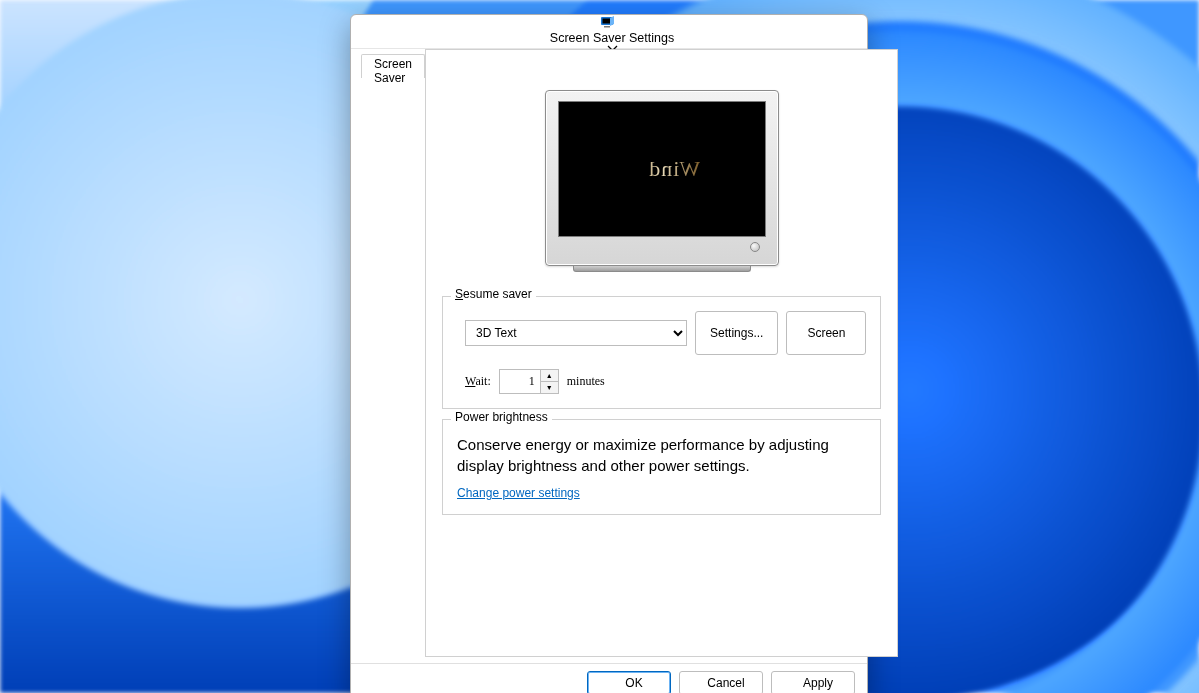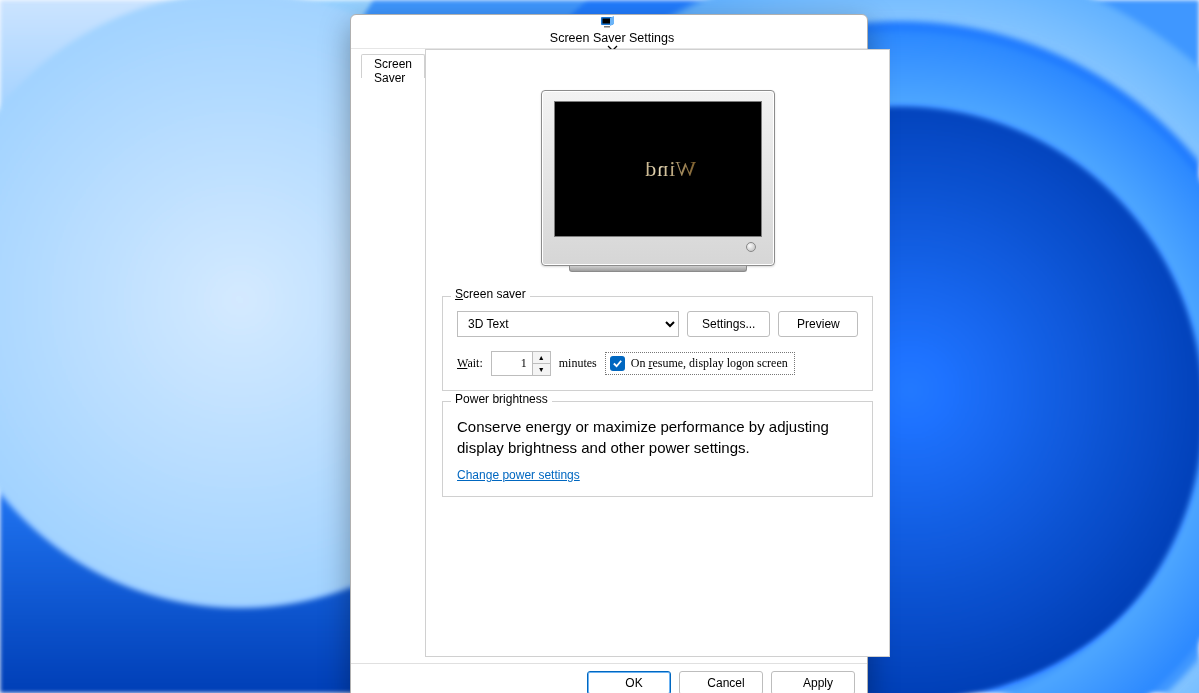--- a/index.html
+++ b/index.html
@@ -158,33 +158,33 @@
   .groupbox > .legend {
     position:absolute;
     top:-10px; left:8px;
     background:#fff;
     padding:0 4px;
     font-size:12px;
     color:#000;
   }
   .legend u { text-decoration: underline; }
 
-  .row { display:flex; align-items:center; gap:8px; }
+  .row { display:flex; align-items:center; gap:8px;margin-left:8px; }
   .row + .row { margin-top:14px;font-family:Liberation Serif, serif; }
 
   select.combobox {
     width: 222px; height:26px;
     border:1px solid #bdbdbd;
     background:#fff;
     padding: 0 6px;
     font: inherit;
   }
 
   button.std {
-    height:26px;
+    height:44px;
     min-width:80px;
     padding:0 14px;
     background:#fff;
     border:1px solid #bdbdbd;
     border-radius:3px;
     font:inherit;
     cursor:pointer;
   }
 
   .wait-label u { text-decoration:underline; }
@@ -310,54 +310,44 @@
             <div class="monitor-chin">
                 <div class="led"></div>
               </div>
           </div>
           <div class="monitor-base"></div>
         </div>
       </div>
 
       <div class="groupbox">
         <div class="legend">
-          <u>S</u><span>creen saver</span>
+          <u>S</u><span>esume saver</span>
         </div>
 
         <div class="row">
           <select class="combobox">
             <option>3D Text</option>
           </select>
           <button class="std">Settings...</button>
-          <button class="std">Preview</button>
+          <button class="std">Screen</button>
         </div>
 
         <div class="row">
           <span class="wait-label">
             <u>W</u><span>ait:</span>
           </span>
           <div class="spin">
             <input value="1" style="">
             <div class="spinbtns">
               <div>▲</div>
               <div>▼</div>
             </div>
           </div>
           <span>minutes</span>
 
-          <div class="checkbox">
-            <span class="box">
-              <svg viewBox="0 0 12 12">
-                  <path d="M2 6 L5 9 L10 3" fill="none" stroke="#fff" stroke-width="2"></path>
-                </svg>
-            </span>
-            <label>
-              <span>On </span><u>r</u><span>esume, display logon screen</span>
-            </label>
-          </div>
         </div>
       </div>
 
       <div class="groupbox" style="flex:0;">
         <div class="legend">Power brightness</div>
         <div class="power-desc">Conserve energy or maximize performance by adjusting display brightness and other power settings.</div>
         <span class="link">Change power settings</span>
       </div>
 
     </div>

